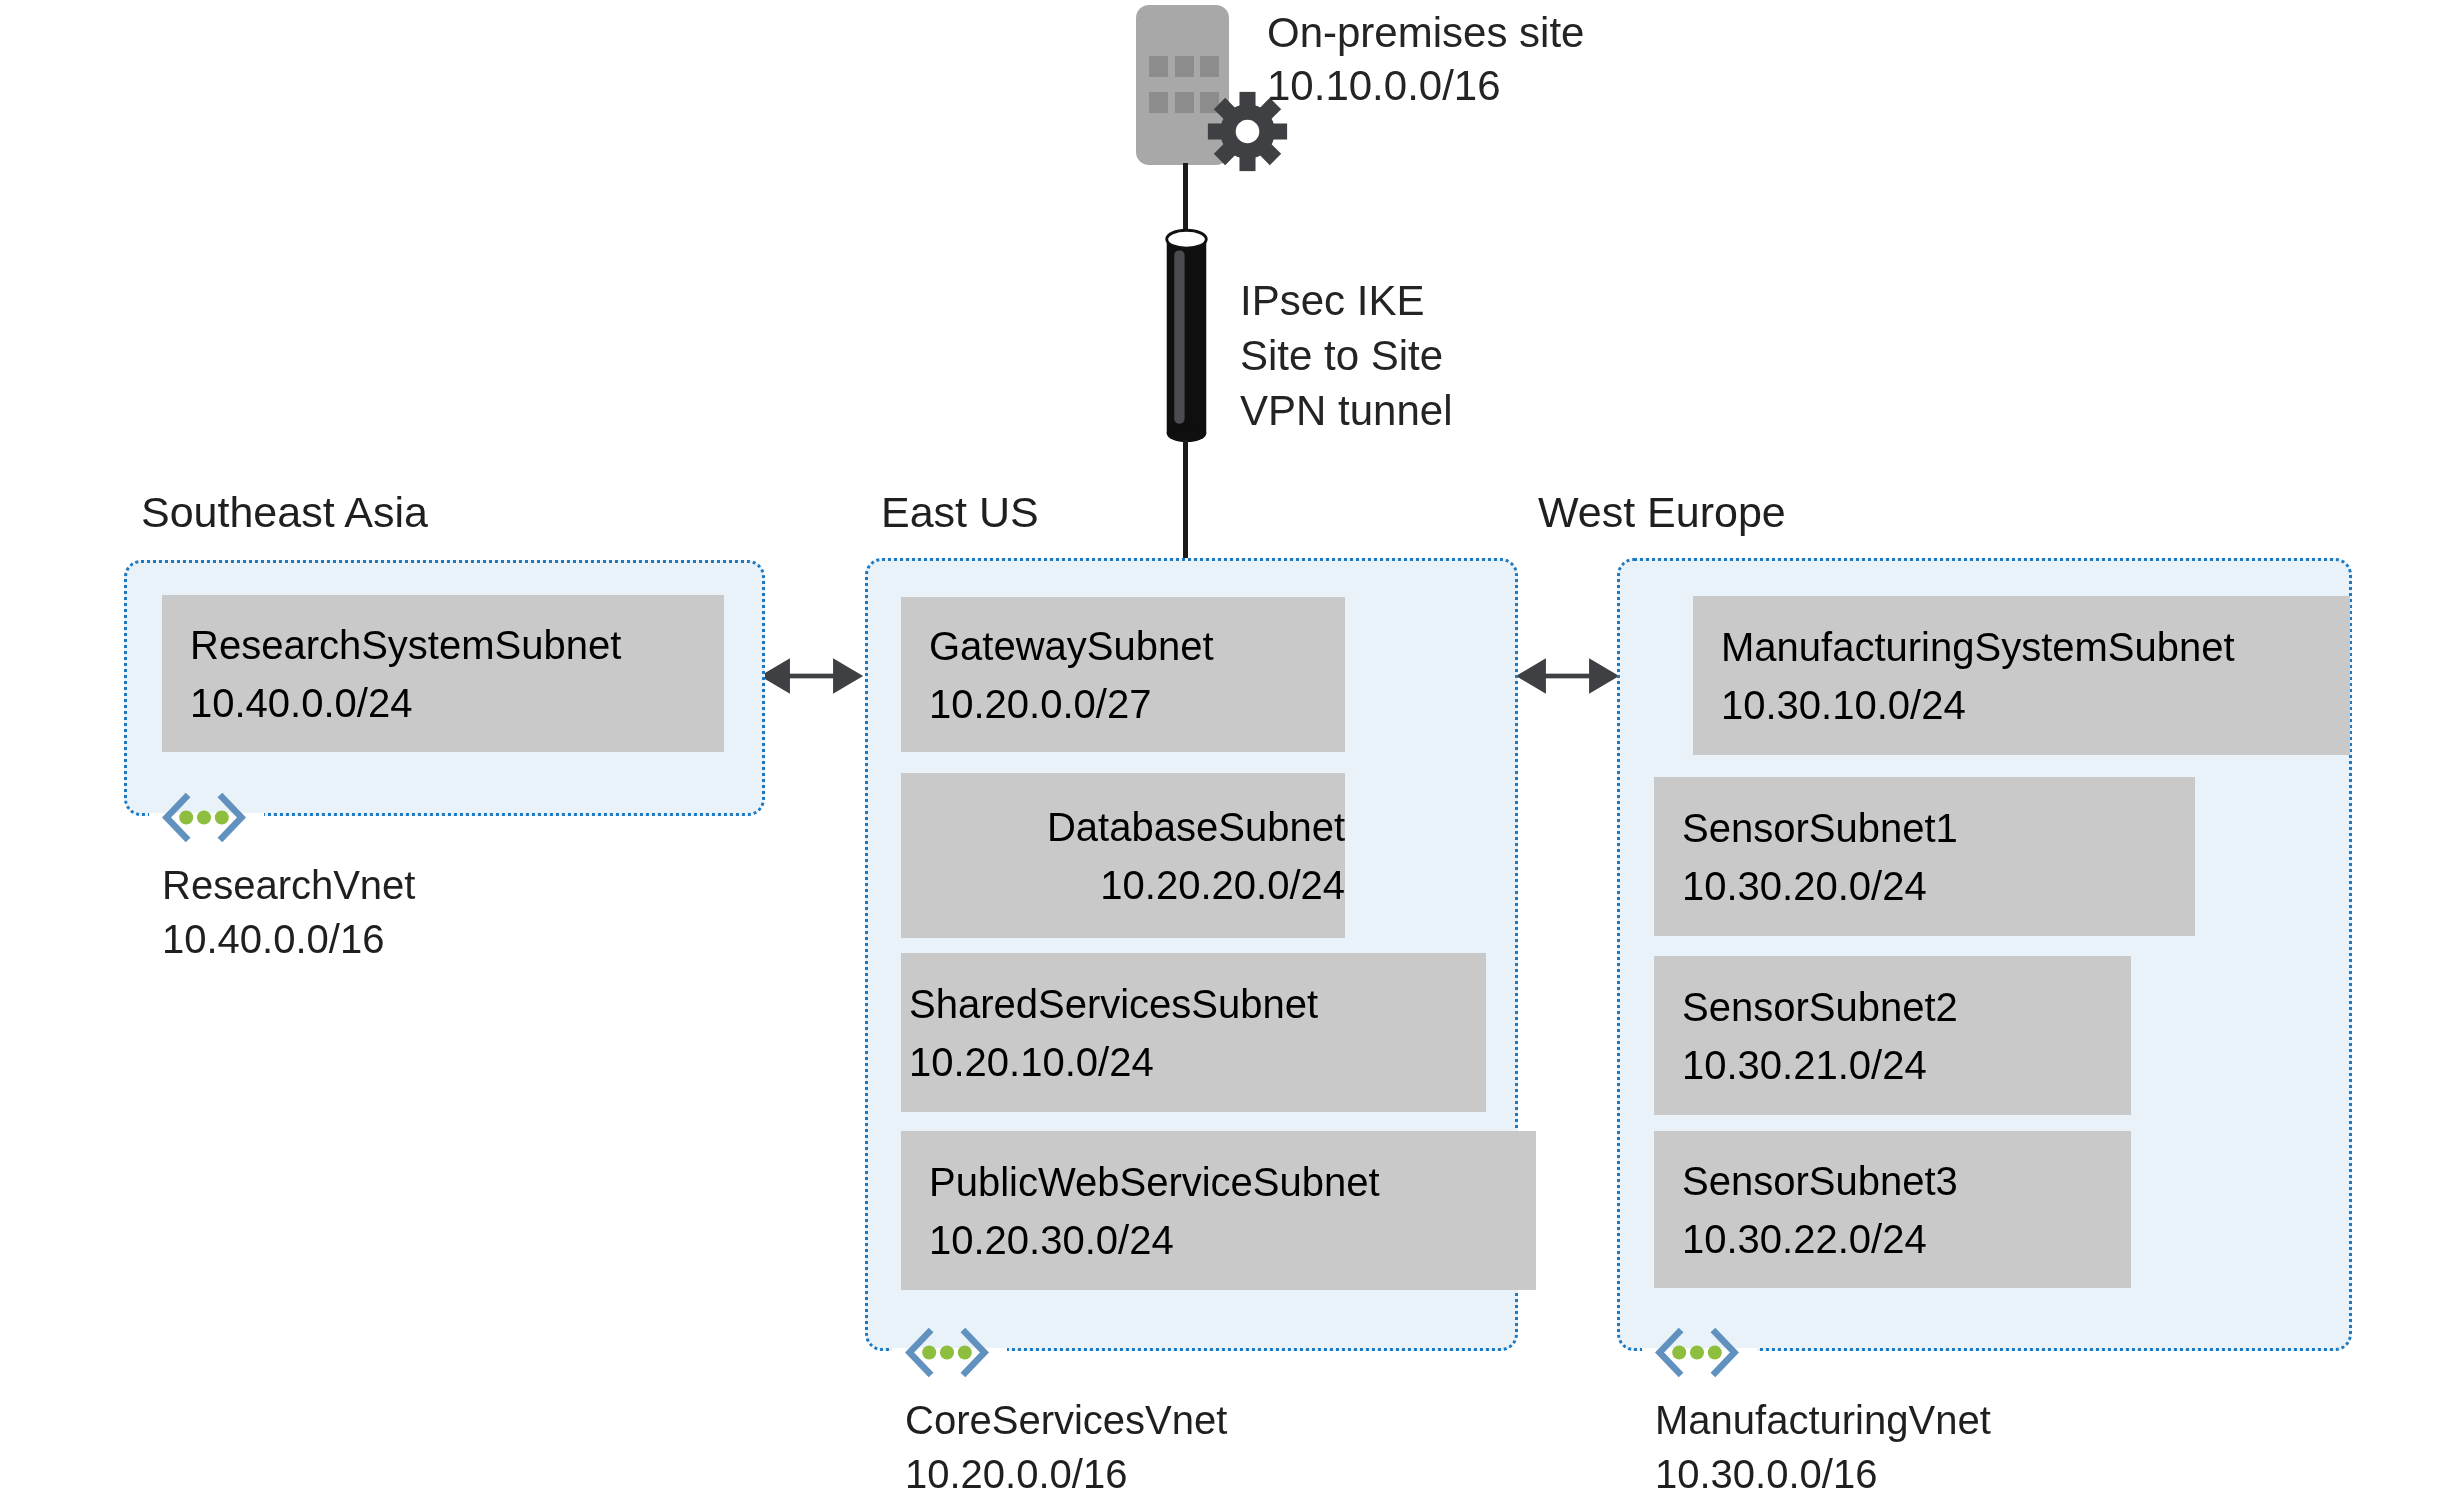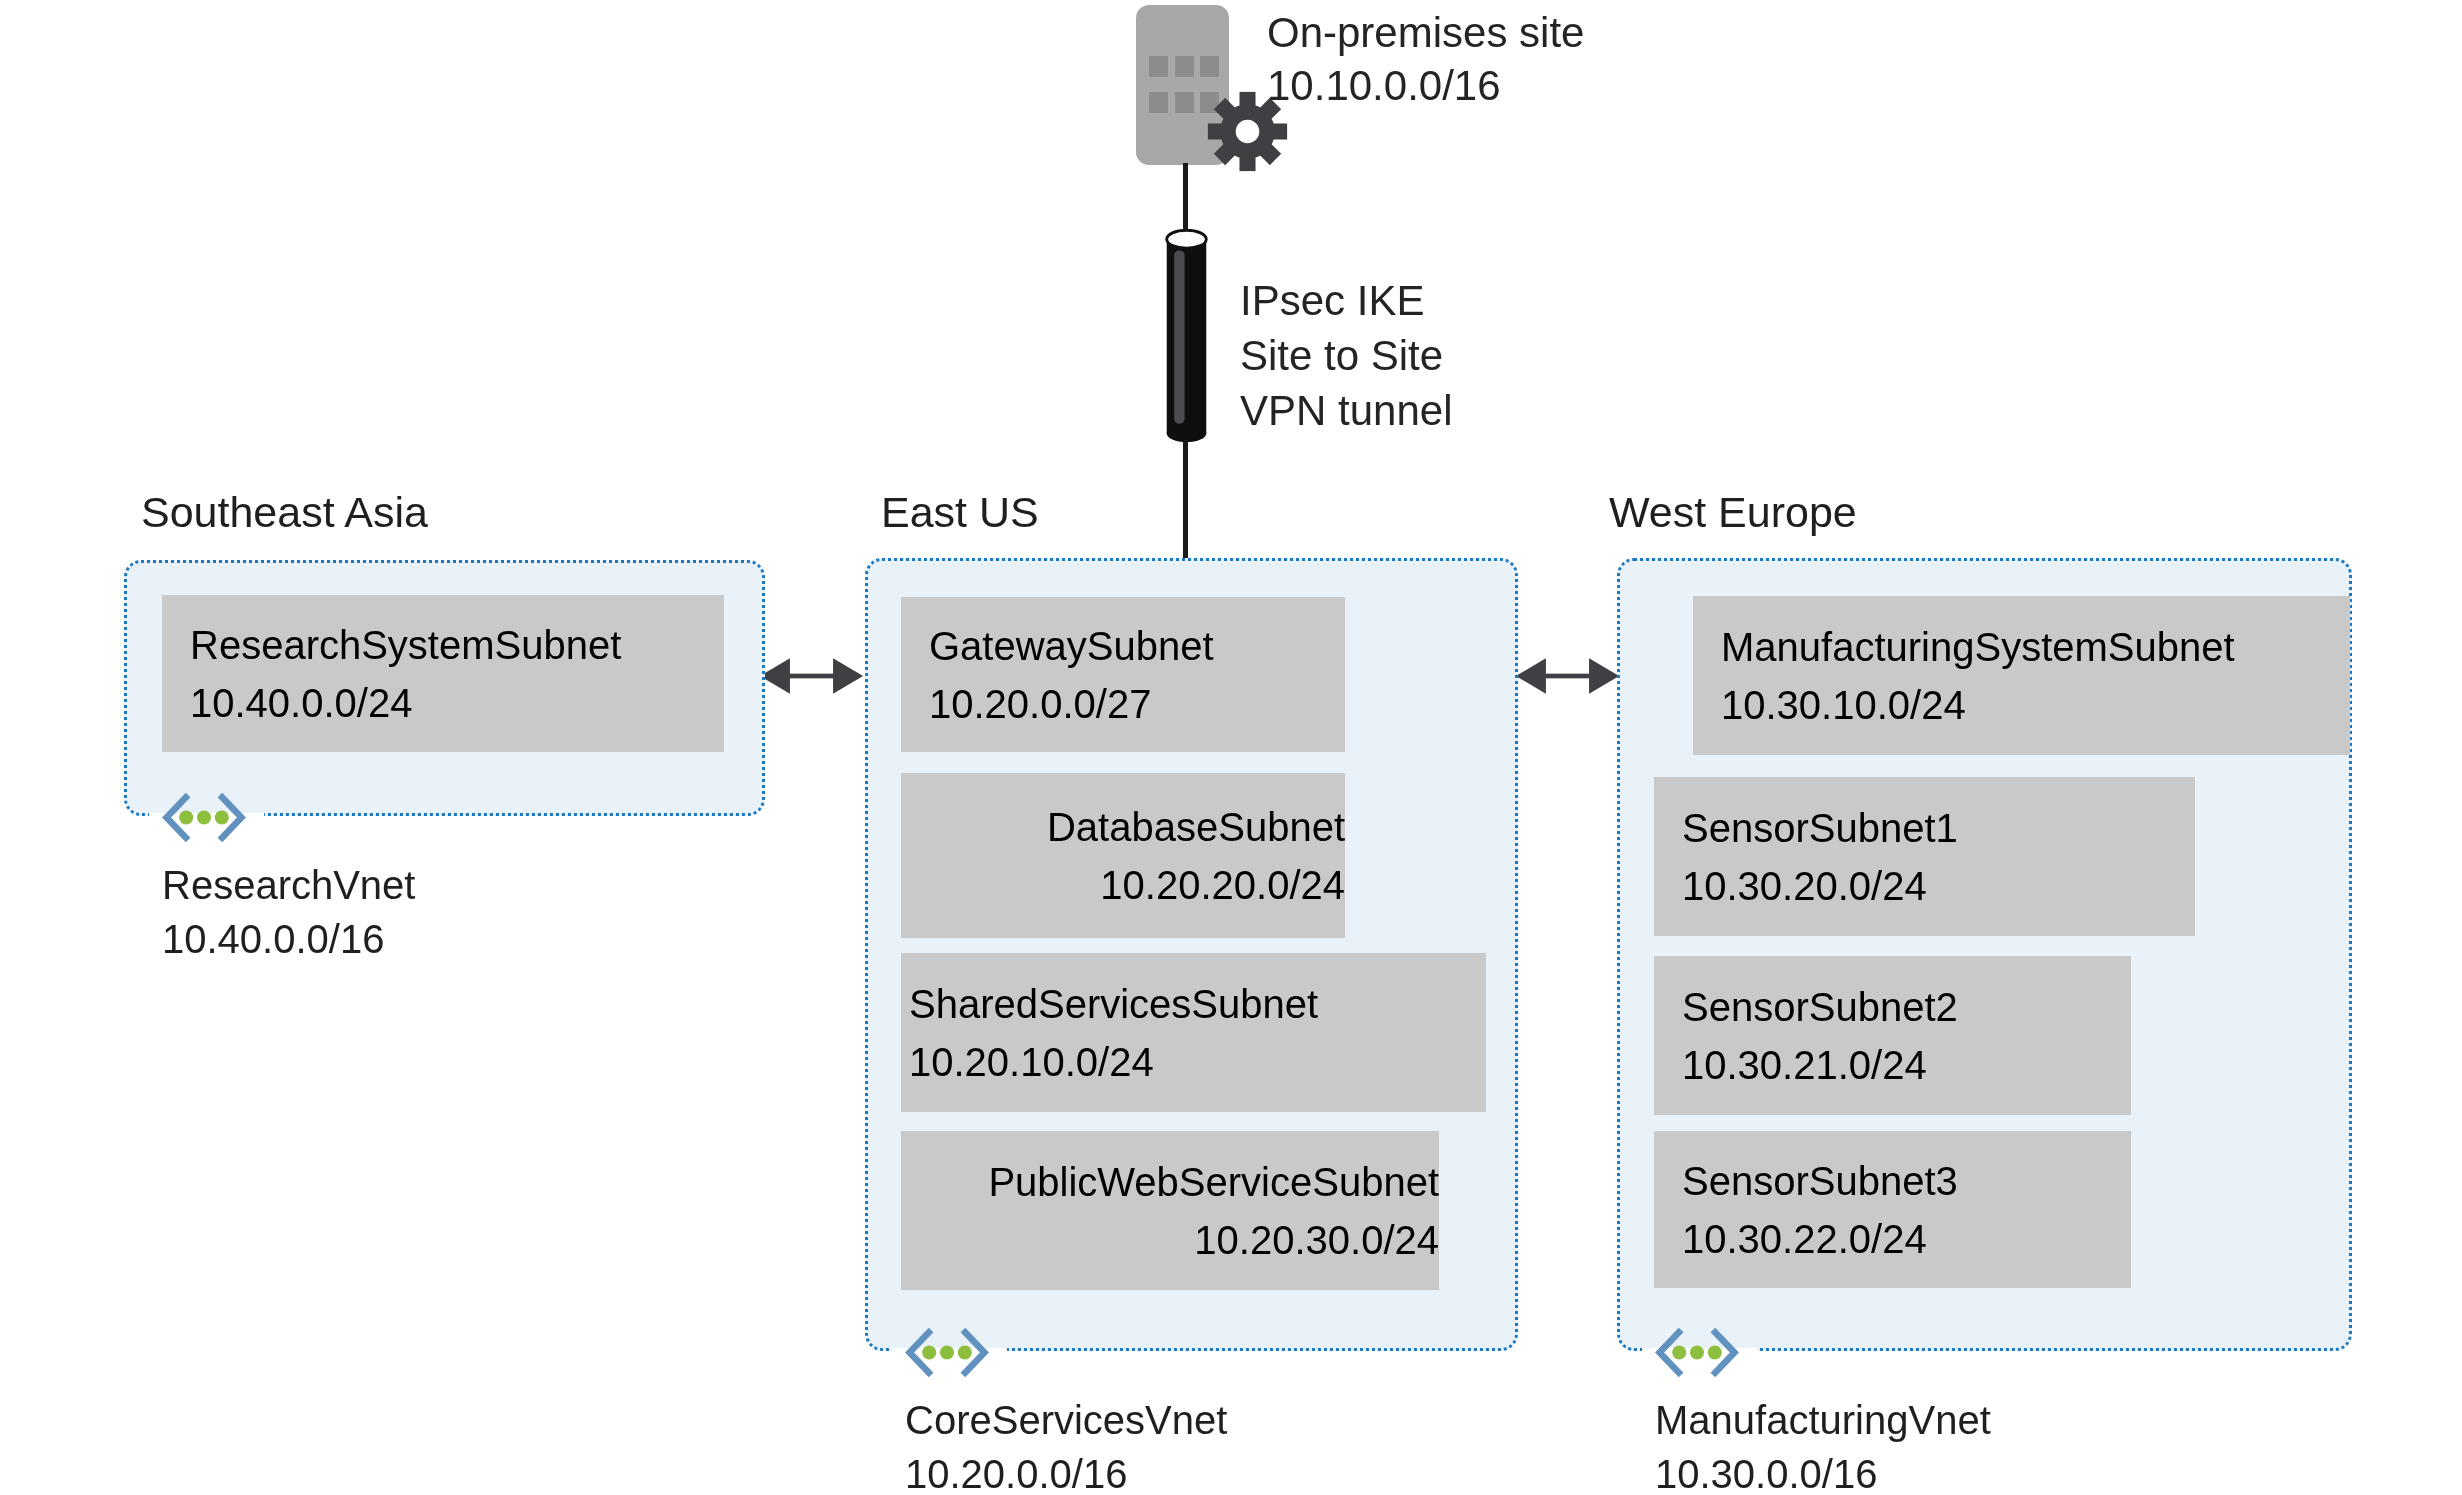--- a/index.html
+++ b/index.html
@@ -119,41 +119,41 @@
     <div>10.20.0.0/27</div>
   </div>
   <div class="subnet" style="left:901px;top:773px;width:444px;height:165px;text-align:right;">
     <div>DatabaseSubnet</div>
     <div>10.20.20.0/24</div>
   </div>
   <div class="subnet" style="left:901px;top:953px;width:585px;height:159px;padding-left:8px;">
     <div>SharedServicesSubnet</div>
     <div>10.20.10.0/24</div>
   </div>
-  <div class="subnet" style="left:901px;top:1131px;width:538px;height:159px;text-align:right;">
+  <div class="subnet" style="left:901px;top:1131px;width:635px;height:159px;">
     <div>PublicWebServiceSubnet</div>
     <div>10.20.30.0/24</div>
   </div>
   <div class="icon-mask" style="left:892px;top:1327px;">
     <div class="mtop"></div>
     <div class="mbot"></div>
   </div>
   <svg class="vnet-icon" style="left:903px;top:1325px;" viewBox="0 0 94 58">
     <polyline points="30,5 7,29 30,53" fill="none" stroke="#6191bf" stroke-width="7"></polyline>
     <polyline points="64,5 87,29 64,53" fill="none" stroke="#6191bf" stroke-width="7"></polyline>
     <circle cx="28" cy="29" r="7.5" fill="#8ebe3d"></circle>
     <circle cx="47" cy="29" r="7.5" fill="#8ebe3d"></circle>
     <circle cx="66" cy="29" r="7.5" fill="#8ebe3d"></circle>
   </svg>
   <div class="vnet-label" style="left:905px;top:1393px;">
     <div>CoreServicesVnet</div>
     <div>10.20.0.0/16</div>
   </div>
 
-  <div class="region-label" style="left:1609px;top:489px;">West Europe</div>
+  <div class="region-label" style="left:1538px;top:489px;">West Europe</div>
   <div class="container" style="left:1617px;top:558px;width:735px;height:793px;"></div>
   <div class="subnet" style="left:1654px;top:596px;width:657px;height:159px;margin-left:39px;">
     <div>ManufacturingSystemSubnet</div>
     <div>10.30.10.0/24</div>
   </div>
   <div class="subnet" style="left:1654px;top:777px;width:541px;height:159px;">
     <div>SensorSubnet1</div>
     <div>10.30.20.0/24</div>
   </div>
   <div class="subnet" style="left:1654px;top:956px;width:477px;height:159px;">

